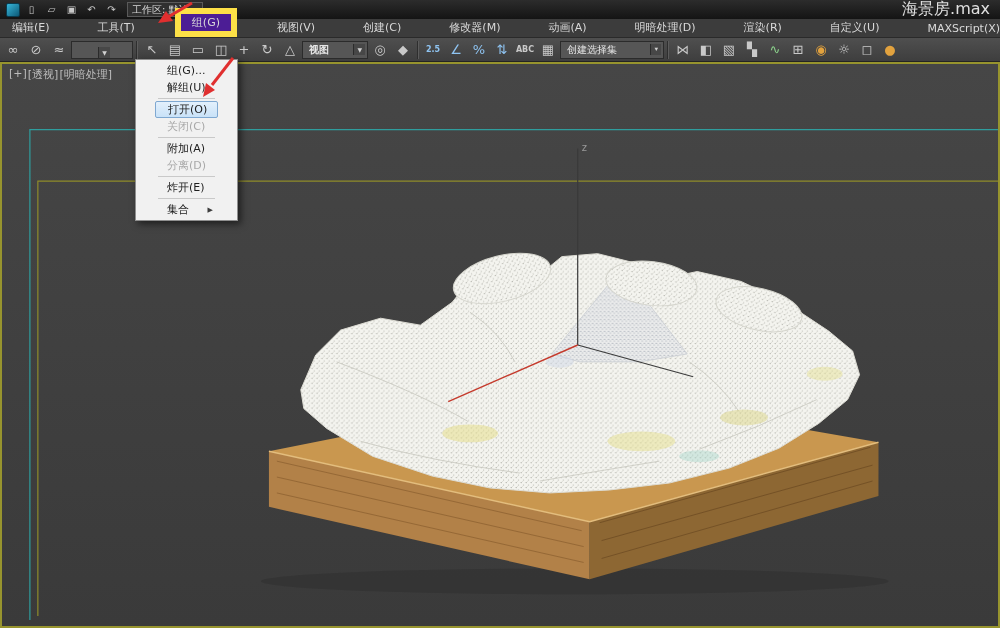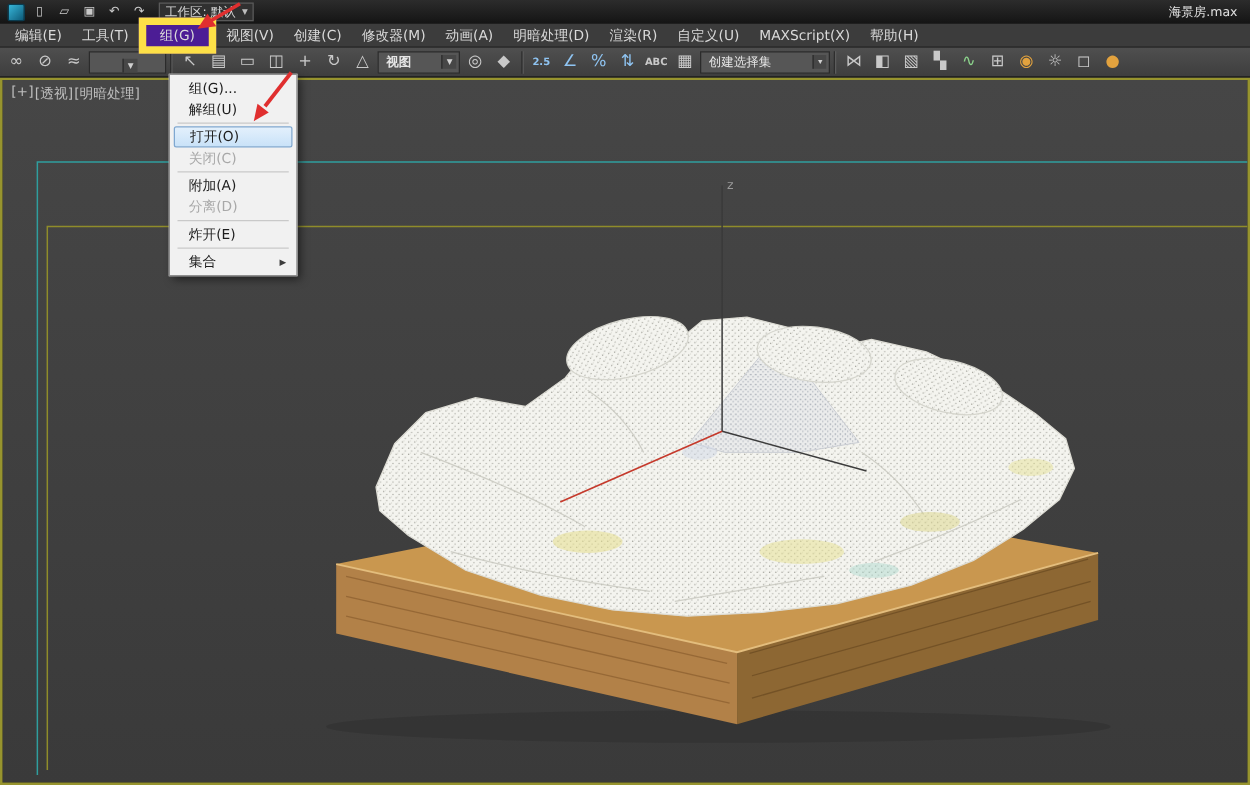--- a/index.html
+++ b/index.html
@@ -14,26 +14,26 @@
   #app-logo { width:14px; height:14px; border-radius:2px;
               background:linear-gradient(135deg,#37b6d9,#0d5a78);
               border:1px solid #0a3c50; }
   .qa-icon { width:17px; height:15px; display:flex; align-items:center; justify-content:center;
              font-size:10px; color:#c9c9c9; }
   #workspace-combo { height:15px; display:flex; align-items:center; gap:5px;
                      border:1px solid #5a5a5a; background:#303030; padding:0 4px;
                      font-size:10px; color:#d8d8d8; margin-left:4px; }
   #workspace-combo .arr { font-size:6px; color:#bdbdbd; }
   #app-title { position:absolute; left:0; right:0; text-align:center; font-size:11px; color:#e0e0e0; pointer-events:none; }
-  #file-name { position:absolute; right:10px; font-size:10px; color:#e0e0e0; }
+  #file-name { position:absolute; right:10px; font-size:16px; color:#e0e0e0; }
 
   
   #menubar { height:19px; background:#3c3c3c; border-bottom:1px solid #2a2a2a;
-             display:flex; align-items:center; padding-left:4px;
-             font-size:11px; color:#d9d9d9; position:relative; z-index:20; }
+             display:flex; align-items:flex-end; padding-left:4px;
+             font-size:11px; color:#d9d9d9; position:relative; z-index:20;gap:32px; }
   .menu-item { padding:2px 8px; display:flex; align-items:center; cursor:default; white-space:nowrap; }
   .menu-item.open { background:#4c1d95; border:6px solid #fde047; padding:1px 11px; }
 
   
   #toolbar { height:24px; background:linear-gradient(#4f4f4f,#3e3e3e);
              border-bottom:1px solid #242424; display:flex; align-items:center;
              gap:1px; padding:0 2px; position:relative; z-index:10; overflow:hidden; }
   .tb-icon { width:22px; height:20px; flex:0 0 auto; display:flex; align-items:center;
              justify-content:center; font-size:13px; color:#c9c9c9; cursor:default; }
   .tb-text  { font-size:8px; font-weight:bold; }
@@ -54,21 +54,21 @@
   #viewport { position:relative; height:566px;
               background:linear-gradient(#464646,#3a3a3a);
               border:2px solid #97942e; }
   #scene { position:absolute; inset:0; width:100%; height:100%; }
   #vp-label { position:absolute; left:7px; top:3px; z-index:5; font-size:11px;
               color:#bdbdbd; letter-spacing:0; display:flex; gap:1px; }
   #vp-label span { cursor:default; }
 
   
   #group-menu { position:absolute; left:135px; top:59px; width:103px; z-index:50;
-                background:#f1f1f1; border:1px solid #8f8f8f; padding:2px 1px;
+                background:#f1f1f1; border:1px solid #8f8f8f; padding:2px 17px;
                 box-shadow:3px 3px 7px rgba(0,0,0,0.55); font-size:11px; color:#1e1e1e; }
   .cm-item { height:17px; display:flex; align-items:center; padding:0 7px 0 14px; white-space:nowrap; }
   .cm-item.disabled { color:#a8a8a8; }
   .cm-item.highlighted { background:linear-gradient(#e3f0fc,#c9e2f8);
                          border:1px solid #7fa8d1; border-radius:2px;
                          margin:0 2px; padding:0 5px 0 12px; height:17px; }
   .cm-sep { height:1px; background:#c9c9c9; margin:2px 5px; }
   .sub-arrow { margin-left:auto; font-size:7px; color:#3c3c3c; }
 
   

